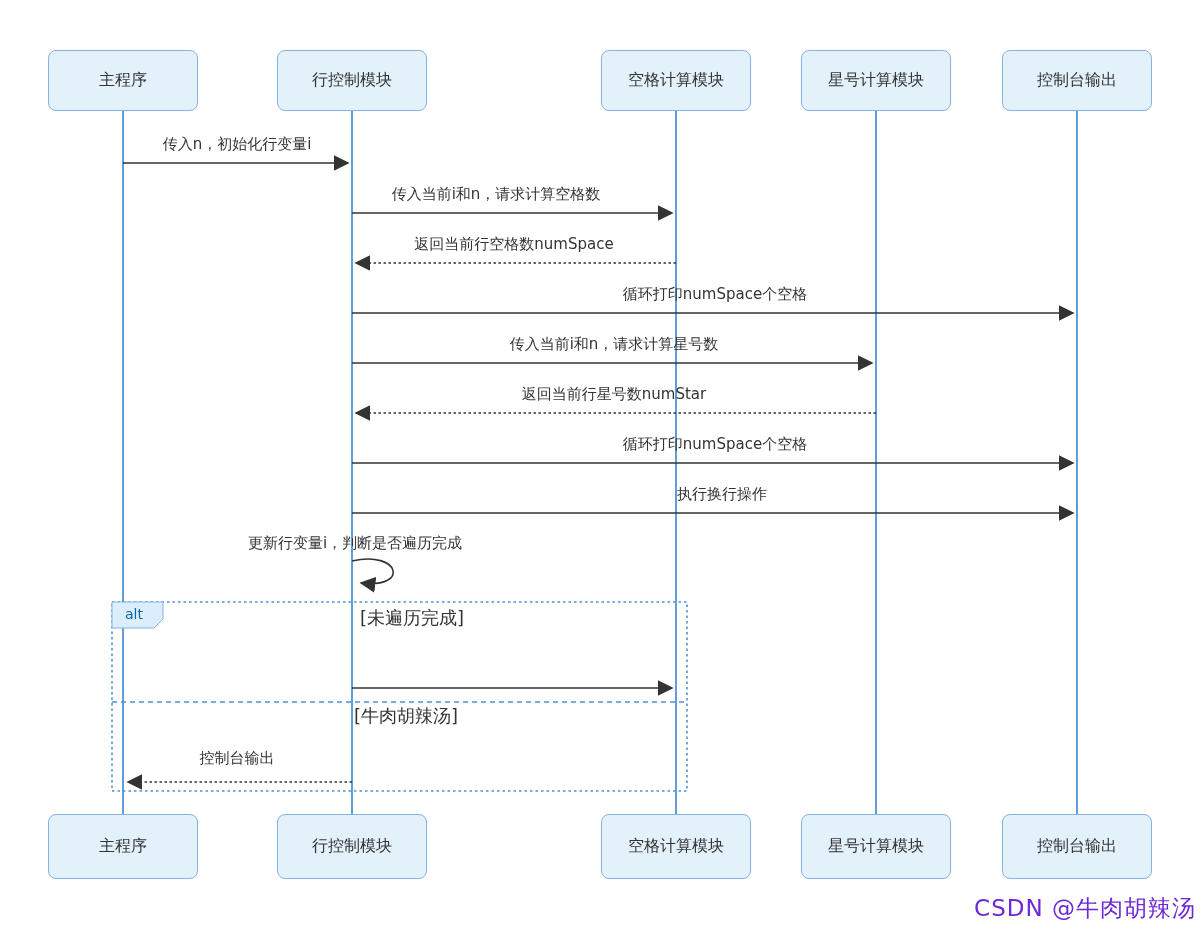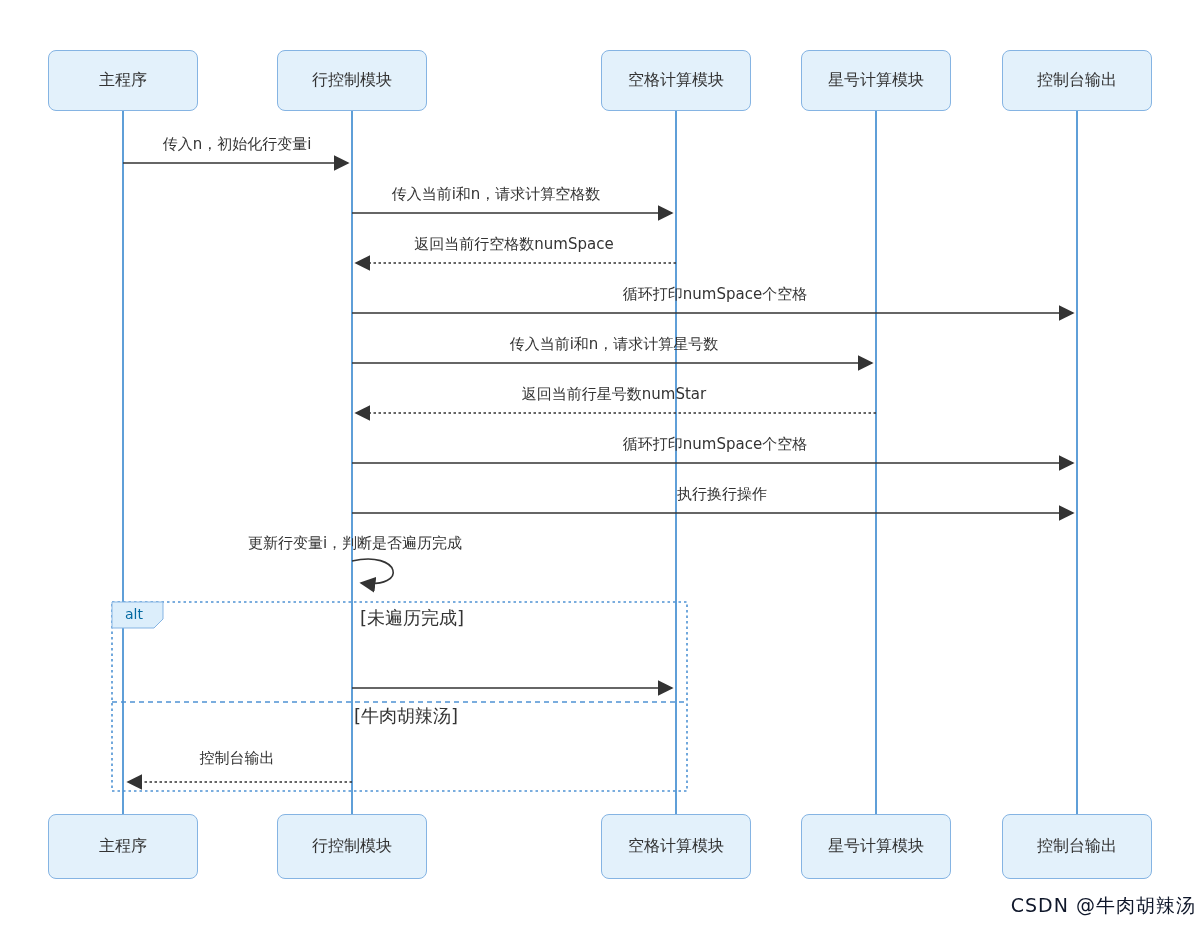--- a/index.html
+++ b/index.html
@@ -23,21 +23,21 @@
   .cond-label{
     position:absolute;transform:translateX(-50%);white-space:nowrap;
     font-size:18px;color:#333333;line-height:20px;
   }
   .alt-operator{
     position:absolute;left:112px;top:602px;width:44px;height:23px;
     font-size:14px;color:#0369a1;display:flex;align-items:center;justify-content:center;
   }
   .watermark{
     position:absolute;top:893px;right:4px;white-space:nowrap;
-    font-size:19px;color:#0f172a;letter-spacing:1px;
+    font-size:23px;color:#6d28d9;letter-spacing:1px;
   }
 </style>
 </head>
 <body>
 
 <div class="canvas">
 
   <svg class="layer" width="1200" height="927" viewBox="0 0 1200 927" xmlns="http://www.w3.org/2000/svg">
     <defs>
       <marker id="arr" viewBox="0 0 10 10" refX="9" refY="5" markerWidth="10" markerHeight="10" orient="auto-start-reverse">

